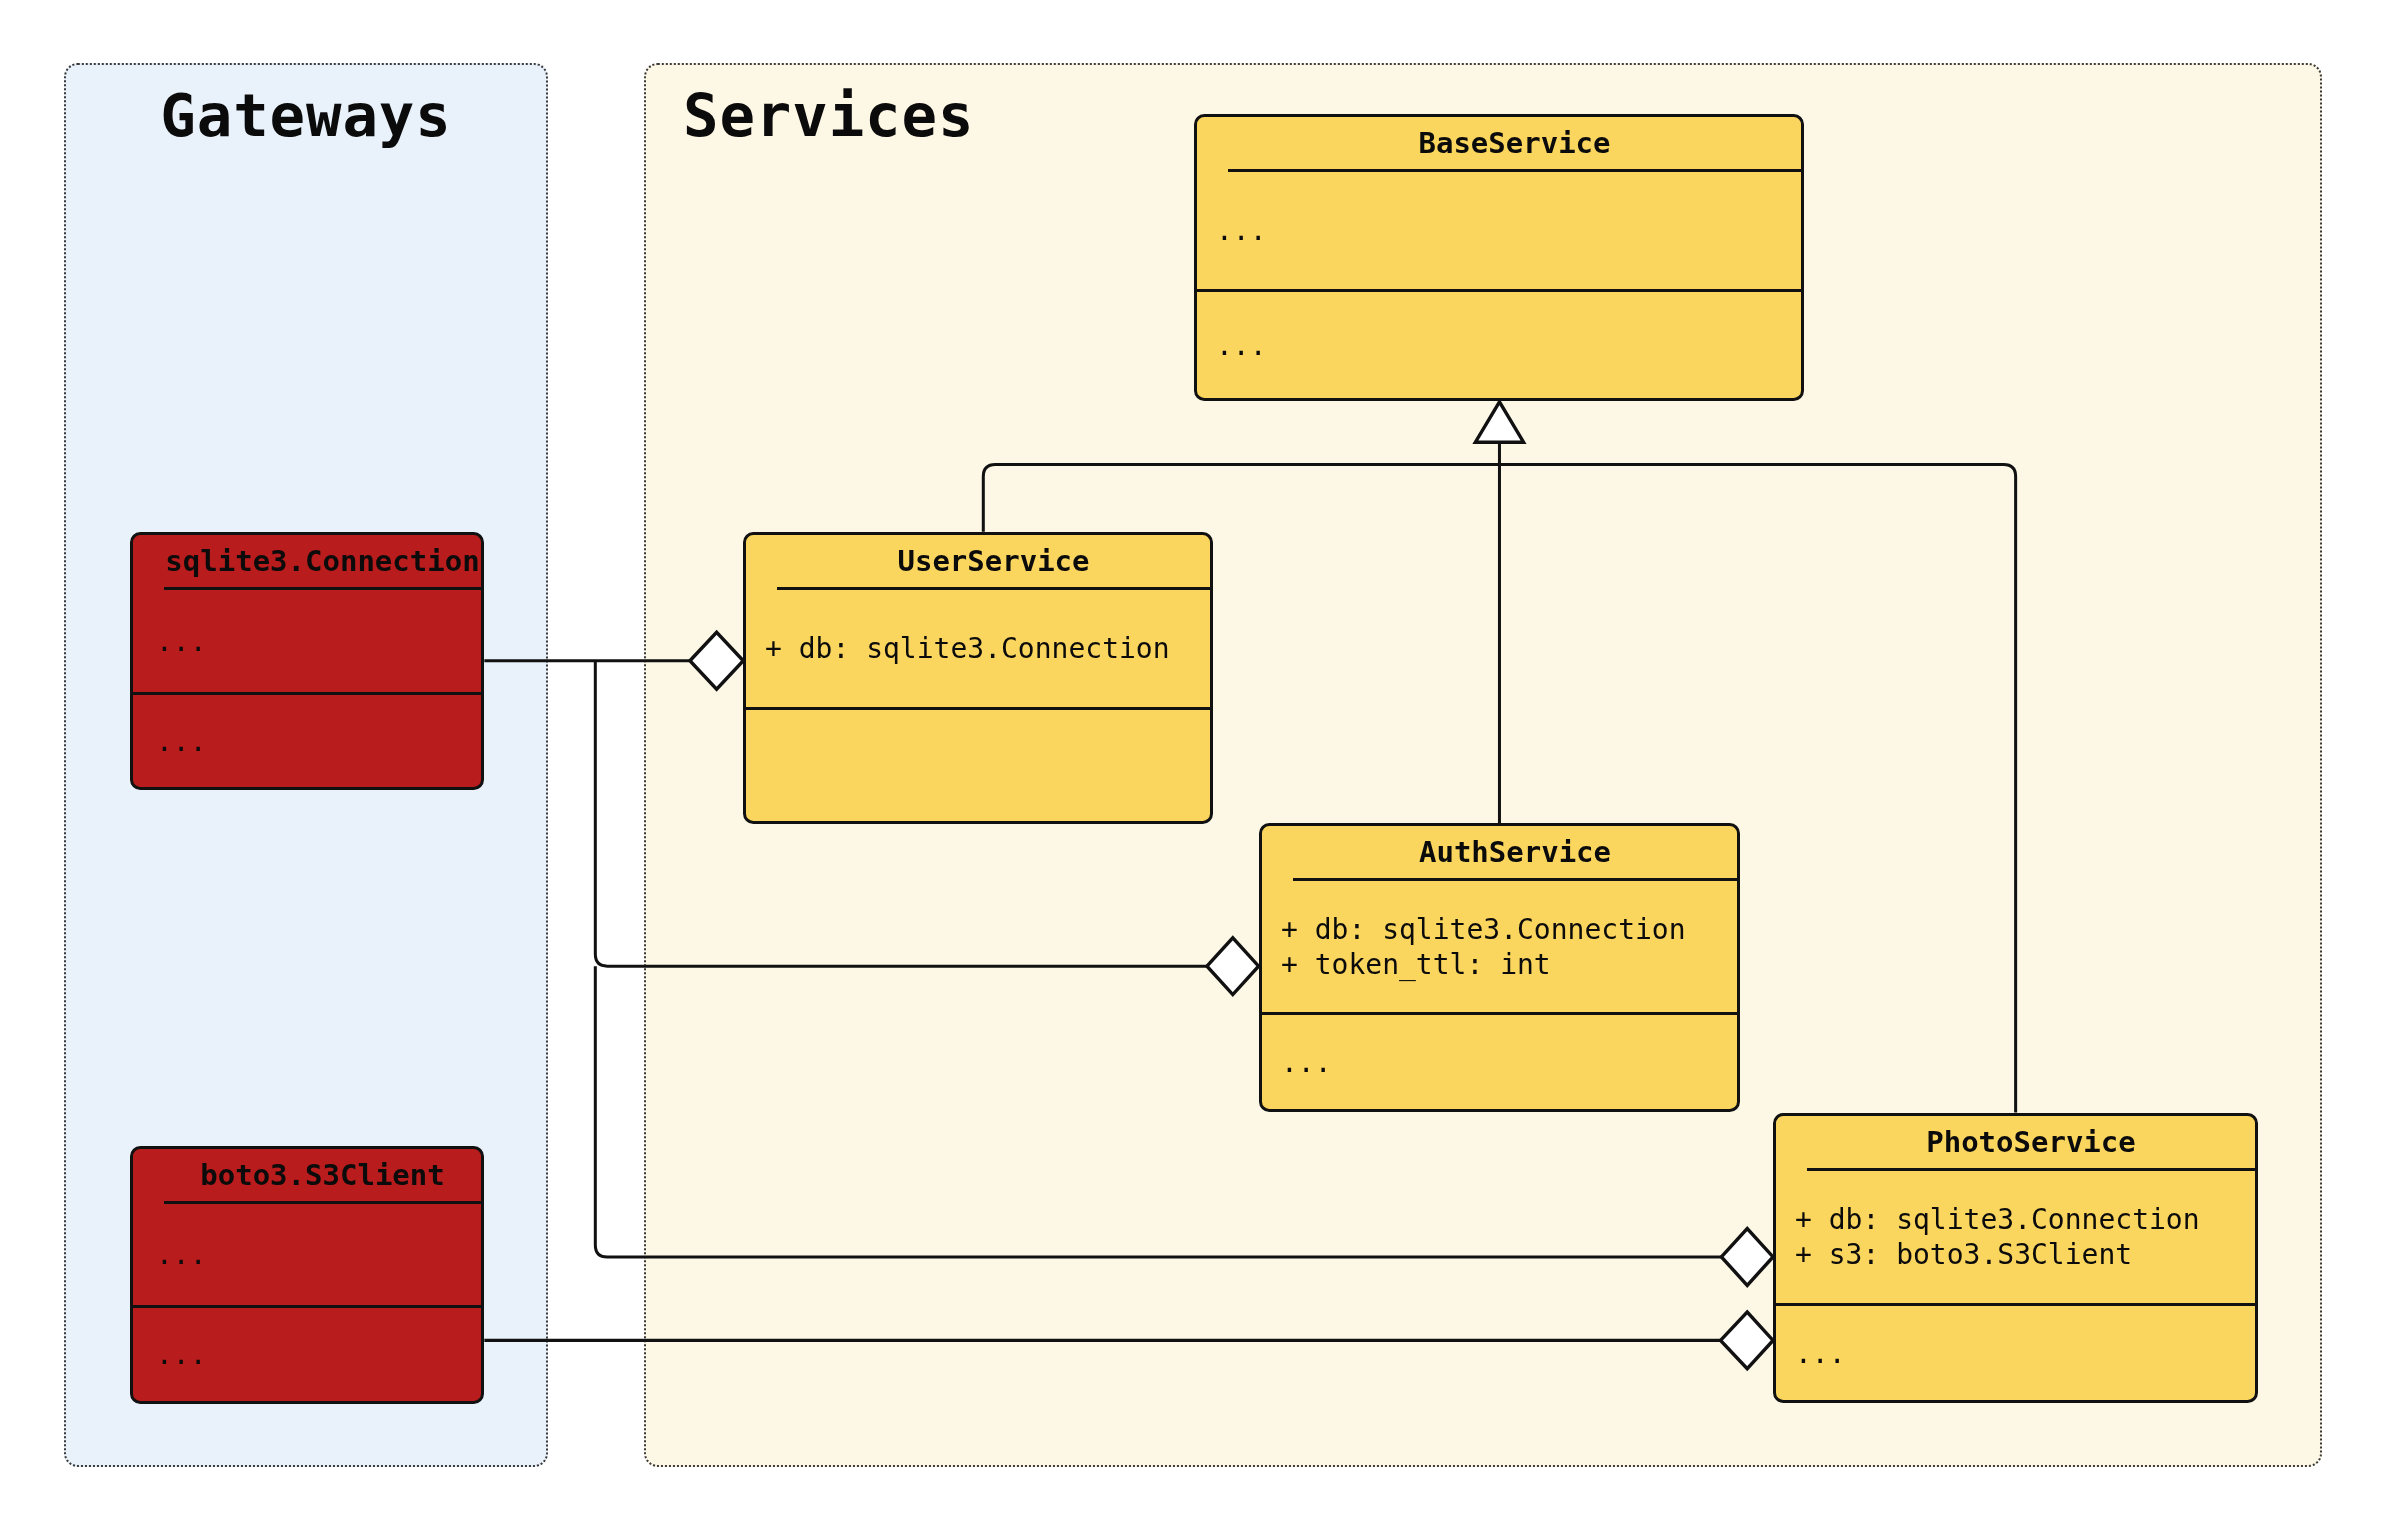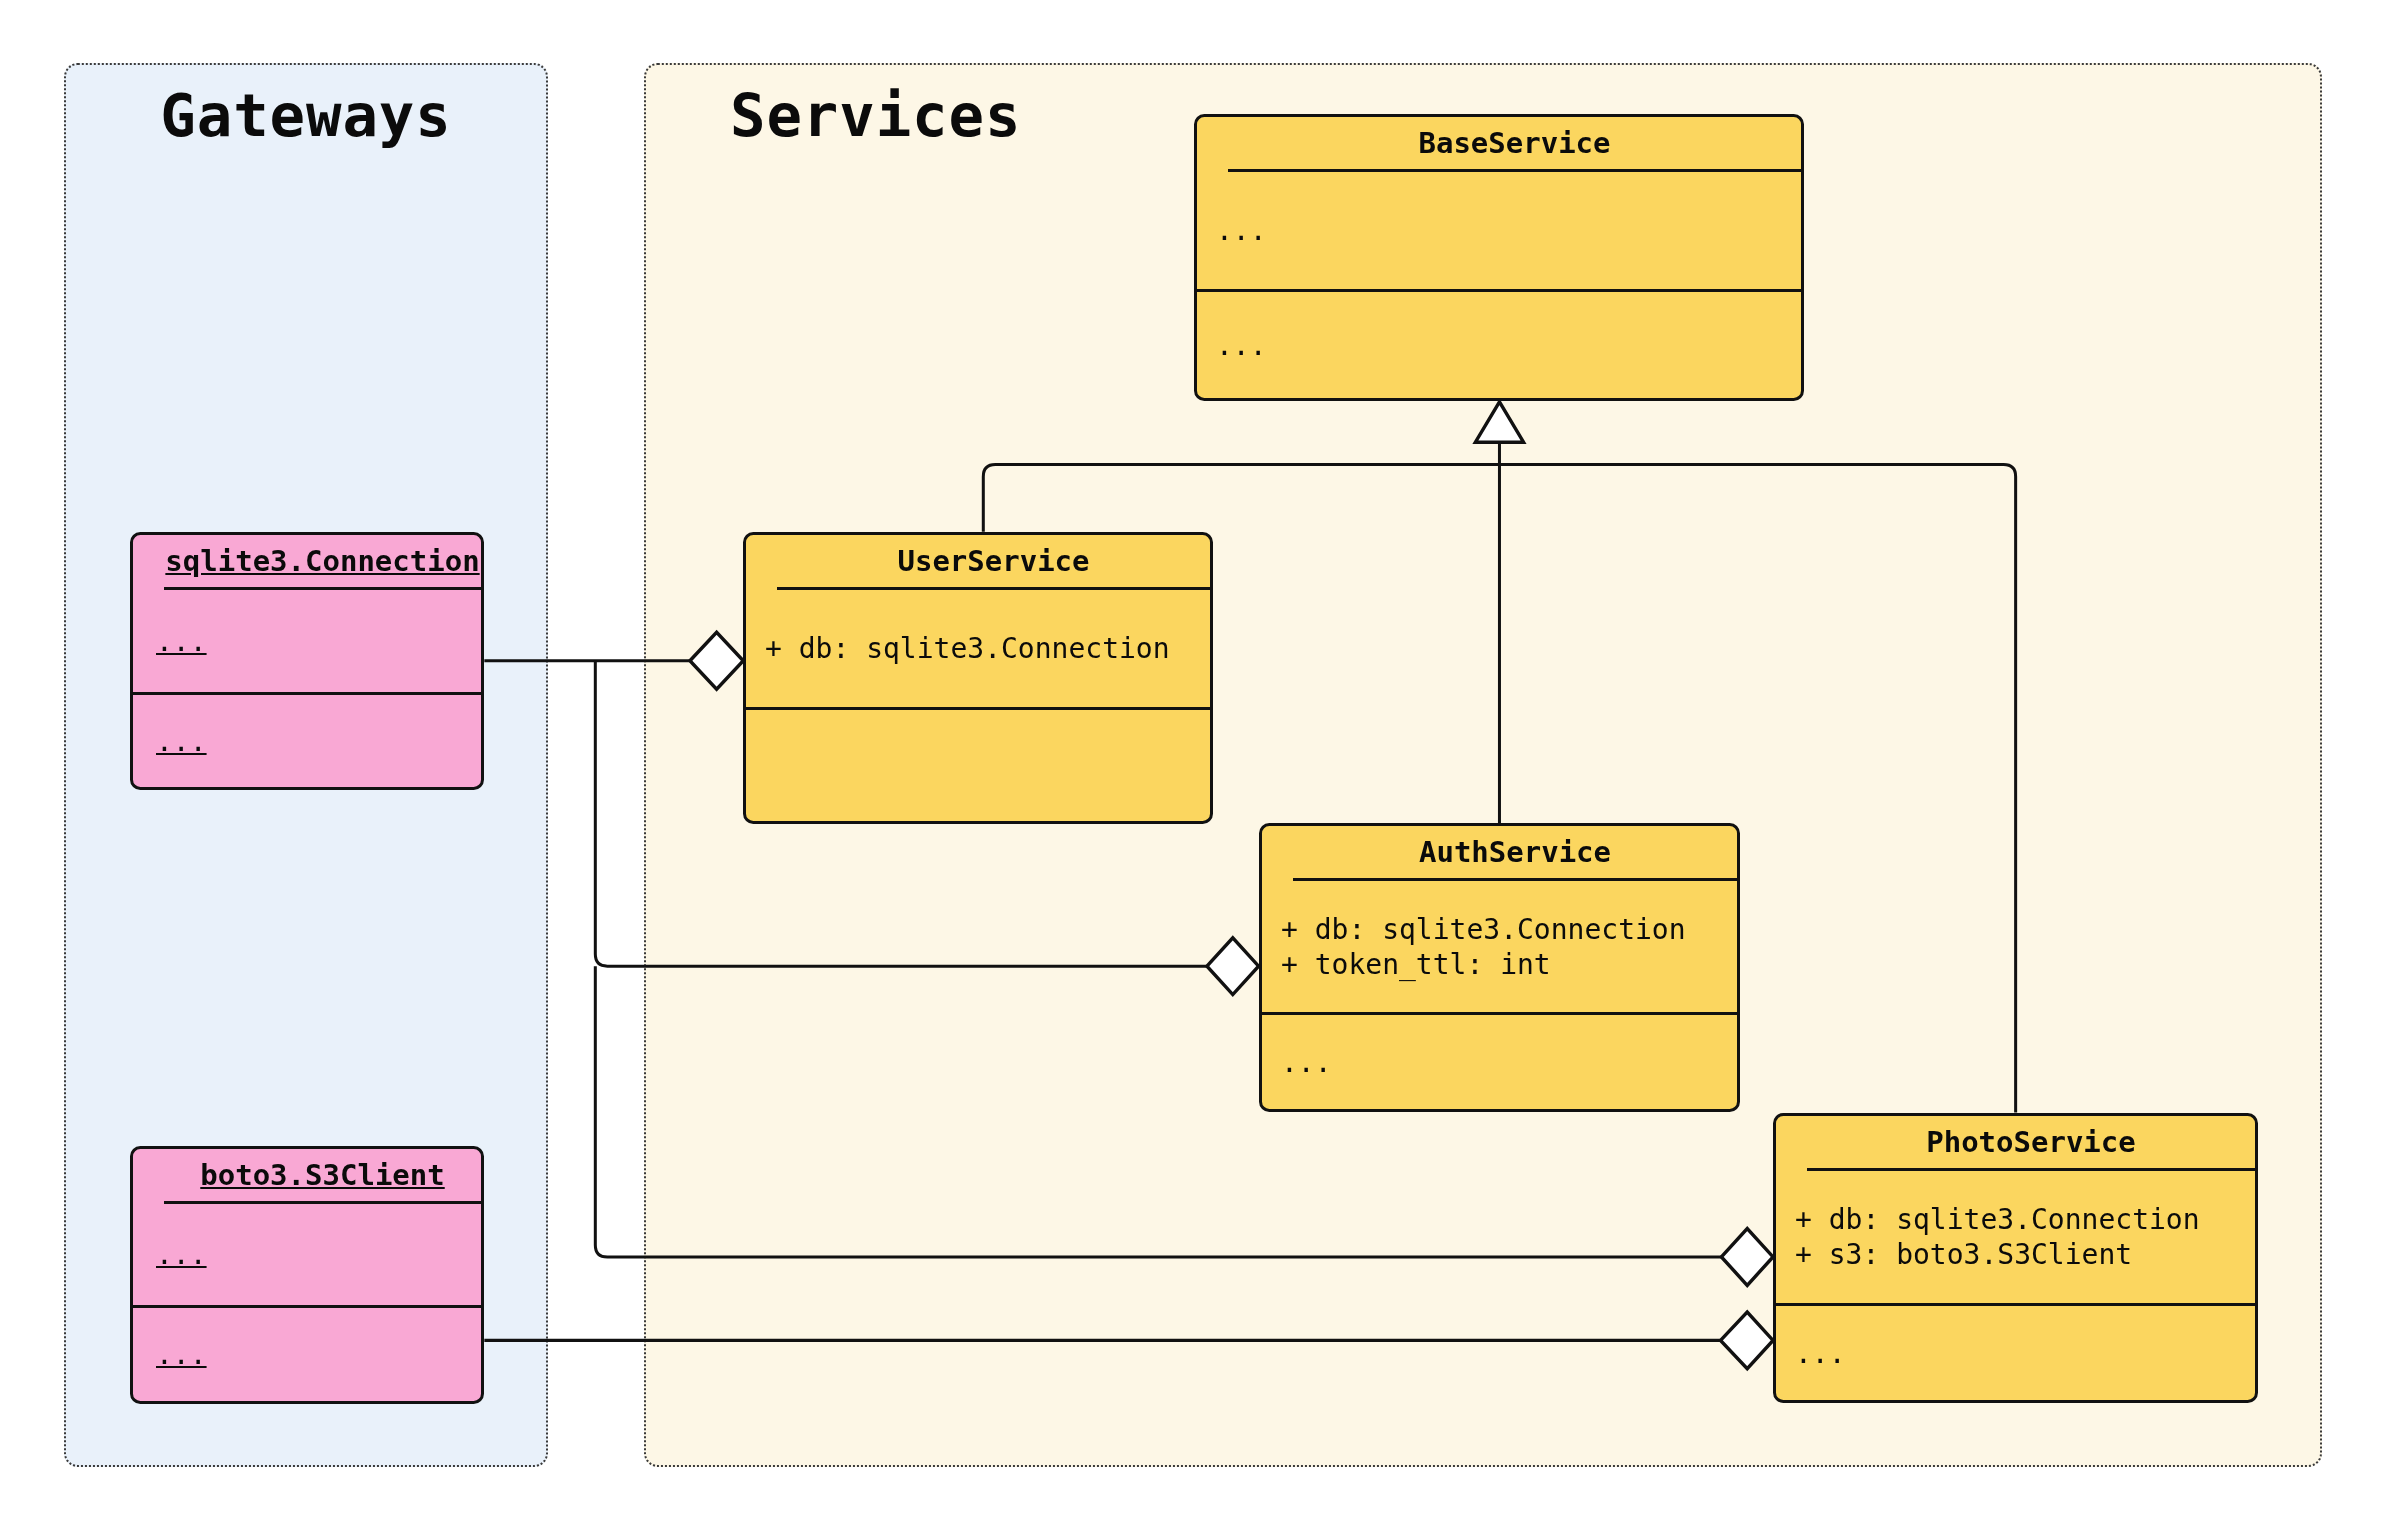--- a/index.html
+++ b/index.html
@@ -21,21 +21,21 @@
     letter-spacing:0.9px;white-space:nowrap;
   }
   .panel-label.centered{text-align:center;}
 
   
   .cls{
     position:absolute;box-sizing:border-box;display:flex;flex-direction:column;
     border:3px solid #111;border-radius:10.3px;overflow:hidden;
   }
   .cls.yellow{background:#FBD65F;}
-  .cls.blue{background:#f9a8d4;text-decoration:underline;}
+  .cls.blue{background:#b91c1c;}
   .cls .hd{
     flex:0 0 auto;display:flex;align-items:center;justify-content:center;
     font-weight:bold;font-size:29px;border-bottom:3px solid #111;margin-left:31px;
   }
   .cls .sec{
     box-sizing:border-box;display:flex;flex-direction:column;justify-content:center;
     font-size:28px;line-height:1.25;padding-left:19px;white-space:pre;
   }
   .cls .sec.methods{flex:1 1 auto;border-top:3px solid #111;}
   .cls.blue .sec{padding-left:23px;}
@@ -47,21 +47,21 @@
 </style>
 </head>
 <body>
 
 <div class="canvas">
 
   <div class="panel gateways" style="left:64px;top:63px;width:484px;height:1404px;"></div>
   <div class="panel services" style="left:644px;top:63px;width:1678px;height:1404px;"></div>
 
   <div class="panel-label centered" style="left:64px;top:86px;width:484px;">Gateways</div>
-  <div class="panel-label" style="left:683px;top:86px;margin-left:47px;">Services</div>
+  <div class="panel-label" style="left:683px;top:86px;">Services</div>
 
   <svg class="overlay" width="2389" height="1534" viewBox="0 0 2777 1783">
 
     <path class="edge" d="M1143,618 V554 Q1143,540 1157,540 H2329 Q2343,540 2343,554 V1293"></path>
     <path class="edge" d="M1743,514 V957"></path>
     <polygon class="marker" points="1743,467 1715,514 1771,514"></polygon>
 
     <path class="edge" d="M563,768 H802"></path>
 
     <path class="edge" d="M692,768 V1109 Q692,1123 706,1123 H1403"></path>

